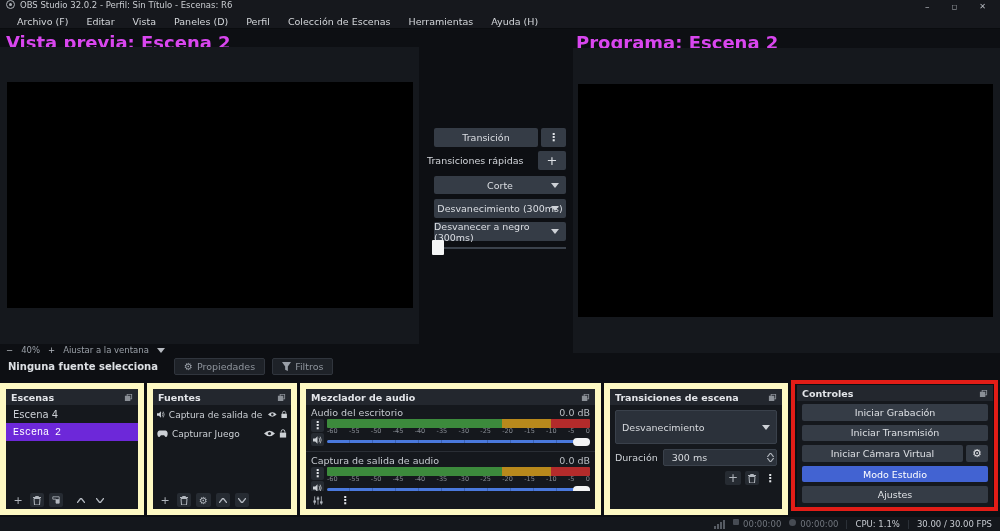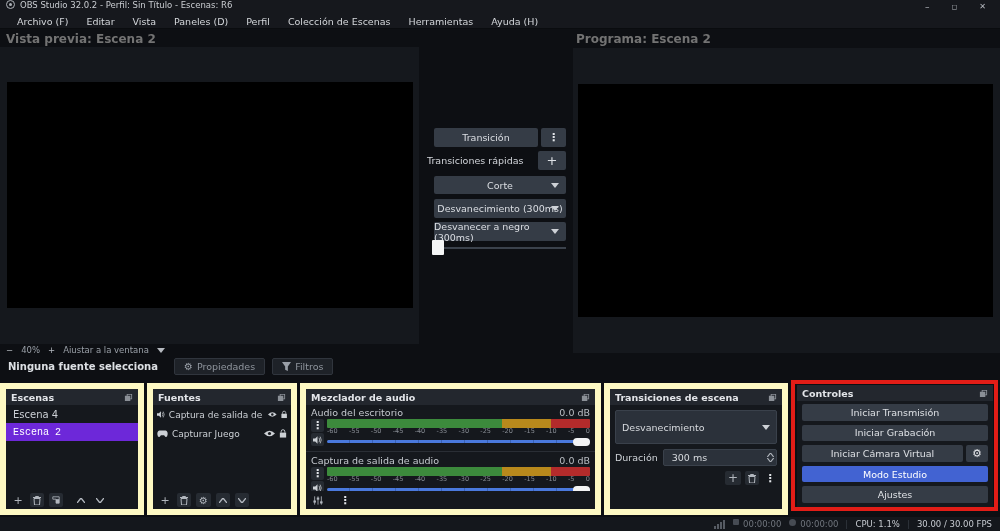--- a/index.html
+++ b/index.html
@@ -15,21 +15,21 @@
   .titlebar{position:absolute;left:0;top:0;width:1000px;height:14px;background:#16181d;display:flex;align-items:flex-start;padding:0 6px;font-size:8.5px;color:#c9ccd1;}
   .obs-logo{width:9px;height:9px;border:1.2px solid #aeb2b8;border-radius:50%;margin-right:5px;position:relative;}
   .obs-logo::after{content:"";position:absolute;left:2px;top:2px;width:3px;height:3px;border-radius:50%;background:#aeb2b8;}
   .winbtns{margin-left:auto;display:flex;gap:22px;padding-right:8px;color:#b7bac0;font-size:9px;}
   .winbtns span{cursor:default;line-height:14px;}
   
   .menubar{position:absolute;left:0;top:14px;width:1000px;height:15px;background:#16181d;display:flex;align-items:center;padding-left:8px;font-size:9.5px;color:#d4d7db;border-bottom:1px solid #0a0c0f;}
   .menubar .mi{padding:0 9px;line-height:15px;}
   
   .main{position:absolute;left:0;top:30px;width:1000px;height:330px;background:#0d0f13;}
-  .viewtitle{position:absolute;font-size:12px;font-weight:bold;color:#737373;}
+  .viewtitle{position:absolute;font-size:18px;font-weight:bold;color:#d946ef;}
   .panel{position:absolute;background:#15181d;}
   .canvas{position:absolute;background:#000;}
   .zoomrow{position:absolute;left:6px;top:315px;display:flex;align-items:center;gap:8px;font-size:8.5px;color:#9aa0a8;}
   .zoomrow .zbtn{color:#b6bac0;}
   
   .tbtn{position:absolute;background:#353c46;border-radius:2px;color:#dcdfe4;font-size:9.5px;display:flex;align-items:center;justify-content:center;}
   .tbtn .chev{position:absolute;right:7px;}
   .tlabel{position:absolute;font-size:9.5px;color:#d2d5da;}
   .kebab{letter-spacing:0;font-size:11px;color:#e2e5e9;font-weight:bold;}
   .tbar-track{position:absolute;height:2px;background:#3b424c;}
@@ -443,24 +443,24 @@
 
 <div class="ctrl-dock">
   <div class="dockhdr">
     <span>Controles</span>
     <svg class="popout" width="9" height="9" viewBox="0 0 10 10">
         <path d="M3 1 H9 V7 H7 V9 H1 V3 H3 Z M4 2 V3 H7 V6 H8 V2 Z" fill="#aeb3ba"></path>
       </svg>
   </div>
   <div class="ctrl-body">
     <div class="cbtn">
+        <span>Iniciar Grabación</span>
+      </div>
+    <div class="cbtn">
         <span>Iniciar Transmisión</span>
-      </div>
-    <div class="cbtn">
-        <span>Iniciar Grabación</span>
       </div>
     <div class="camrow">
       <div class="cbtn">
           <span>Iniciar Cámara Virtual</span>
         </div>
       <div class="gearbtn">
           <span>⚙</span>
         </div>
     </div>
     <div class="cbtn blue">

